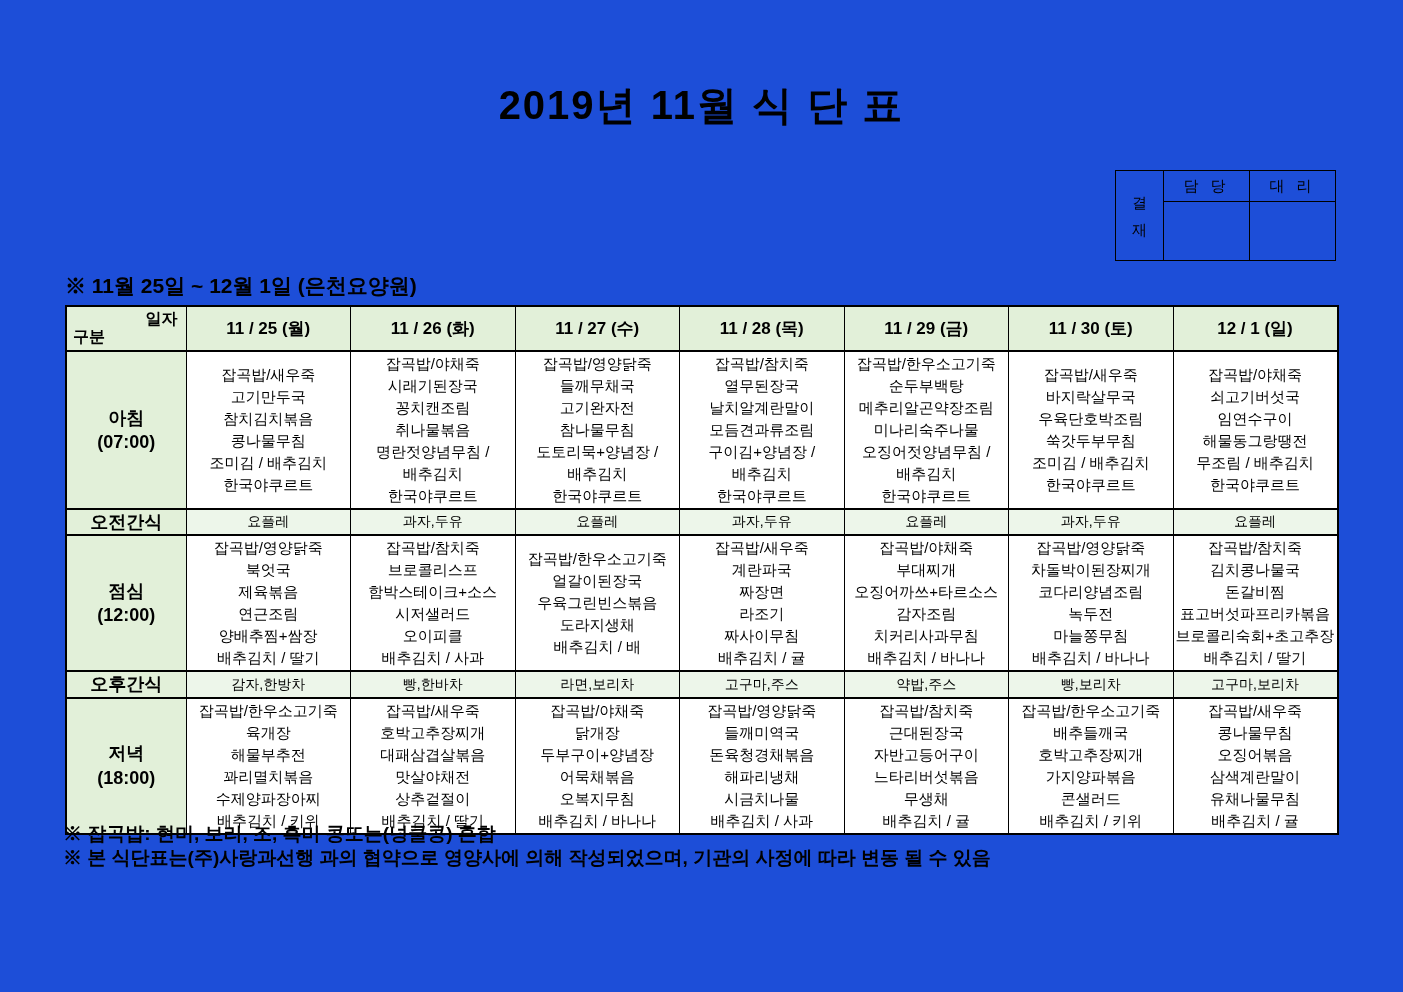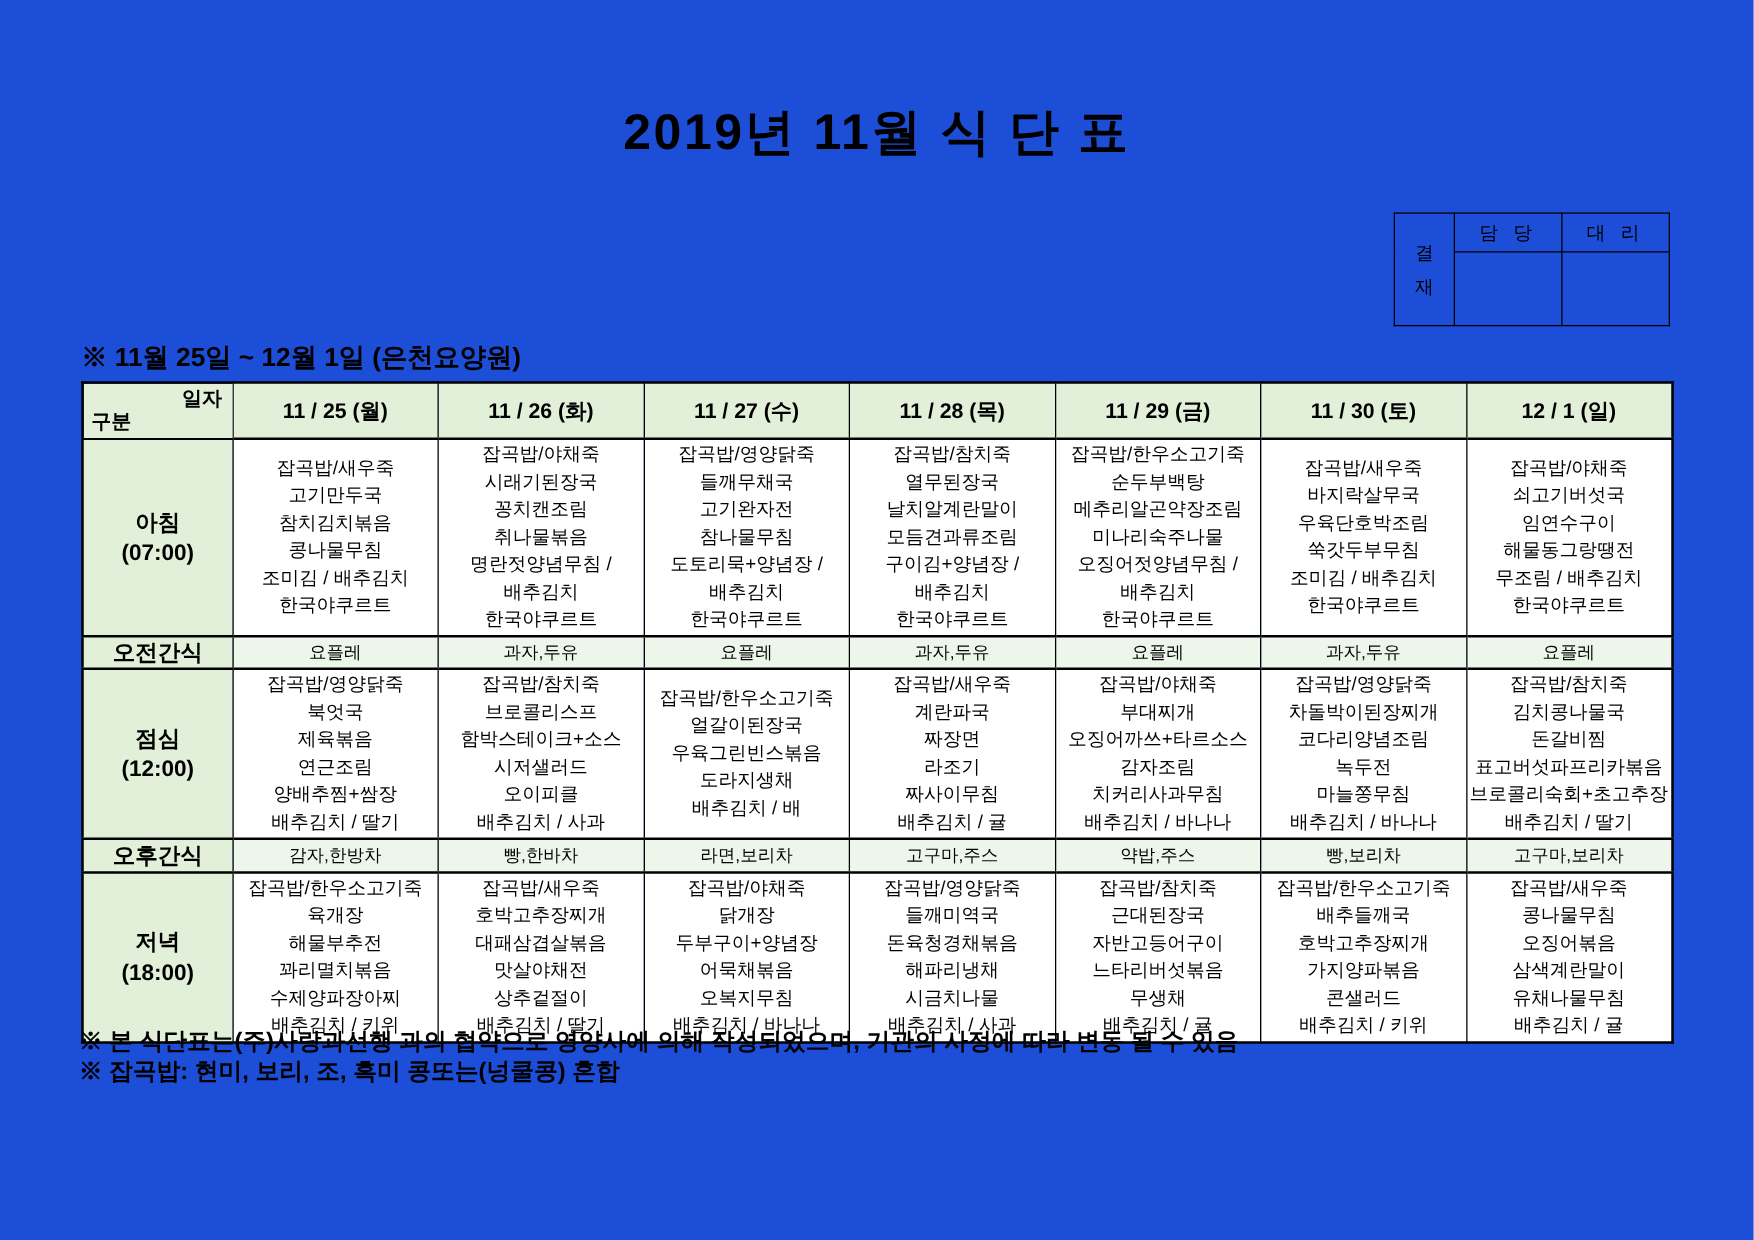--- a/index.html
+++ b/index.html
@@ -309,17 +309,17 @@
             <div class="menu-line">오징어볶음</div>
             <div class="menu-line">삼색계란말이</div>
             <div class="menu-line">유채나물무침</div>
             <div class="menu-line">배추김치 / 귤</div>
           </td>
         </tr>
       </tbody>
   </table>
 
   <div class="footnotes">
+    <div class="footnote">※  잡곡밥:  현미,  보리,  조,  흑미  콩또는(넝쿨콩)  혼합</div>
     <div class="footnote">※  본  식단표는(주)사랑과선행  과의  협약으로  영양사에  의해  작성되었으며,  기관의  사정에  따라  변동  될  수  있음</div>
-    <div class="footnote">※  잡곡밥:  현미,  보리,  조,  흑미  콩또는(넝쿨콩)  혼합</div>
   </div>
 
 </div>
 
 </body></html>

